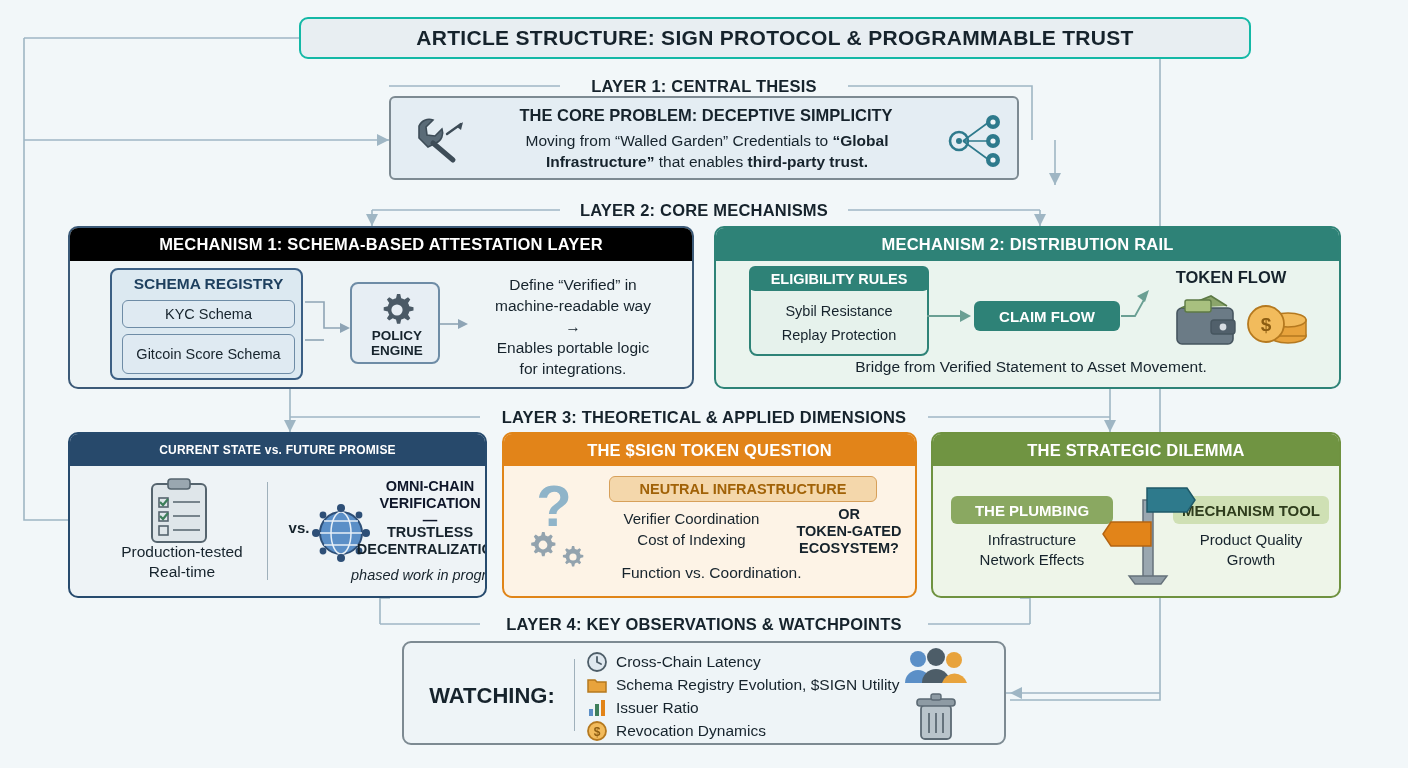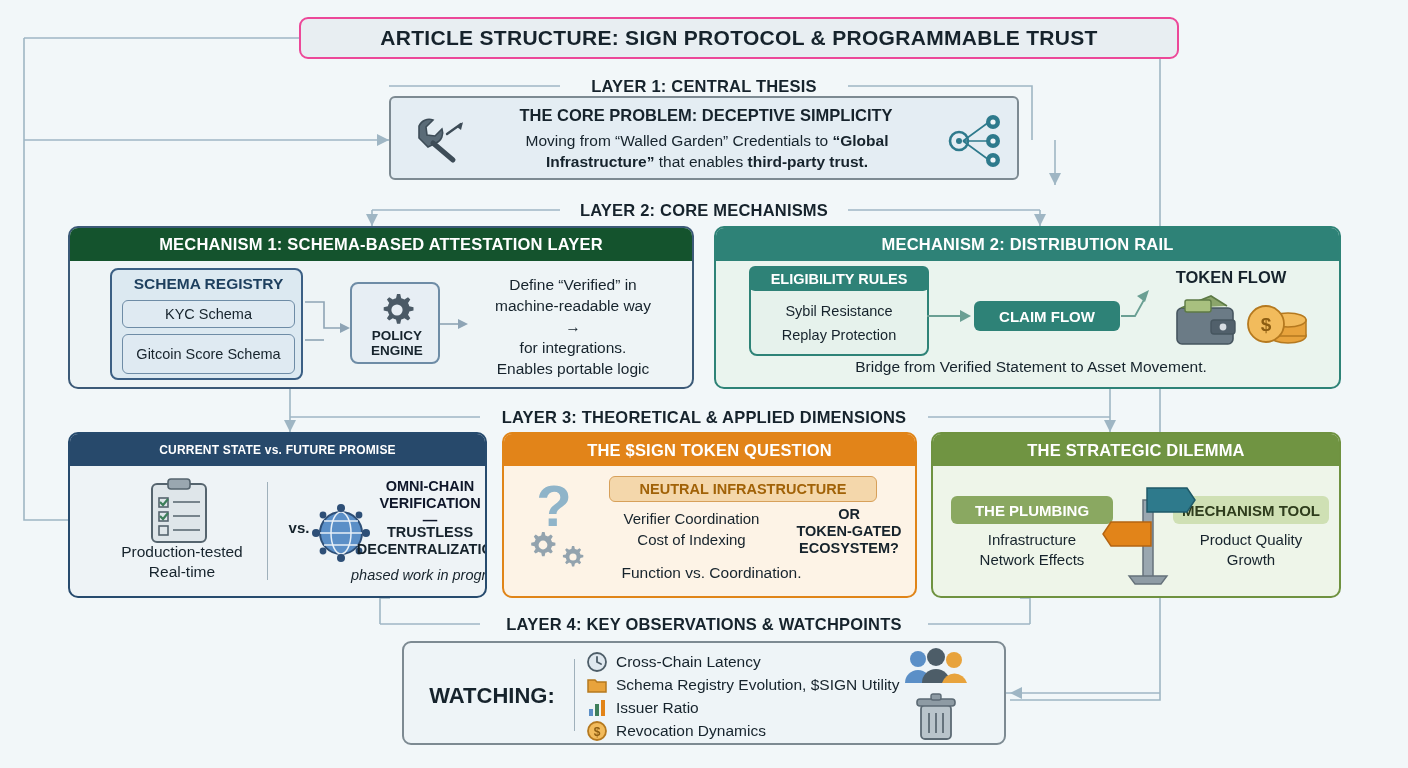--- a/index.html
+++ b/index.html
@@ -15,23 +15,23 @@
     position: relative;
     width: 1408px;
     height: 768px;
     background: #f2f7f9;
     overflow: hidden;
   }
   .abs { position: absolute; box-sizing: border-box; }
 
   
   #title-box {
-    left: 299px; top: 17px; width: 880px; height: 42px;
+    left: 299px; top: 17px; width: 952px; height: 42px;
     background: #e8eef2;
-    border: 2px solid #ec4899;
+    border: 2px solid #14b8a6;
     border-radius: 9px;
     display: flex; align-items: center; justify-content: center;
     color: #16232c;
     font-size: 21px; font-weight: bold; letter-spacing: .3px;
   }
 
   
   .layer-caption {
     color: #16232c;
     font-size: 16.5px;
@@ -74,21 +74,21 @@
 
   
   #mech1 {
     left: 68px; top: 226px; width: 626px; height: 163px;
     background: #eef4f6;
     border: 2px solid #3c5a78;
     border-radius: 10px;
     overflow: hidden;
   }
   #mech1-header {
-    background: #14532d; height: 33px; font-size: 16.5px;
+    background: #000000; height: 33px; font-size: 16.5px;
   }
   #schema-registry {
     left: 40px; top: 40px; width: 193px; height: 112px;
     background: #dce9f1;
     border: 2px solid #3b5f84;
     border-radius: 8px;
   }
   #schema-registry-title {
     left: 0; top: 5px; width: 193px; text-align: center;
     color: #1d3f5e; font-size: 15.5px; font-weight: bold;
@@ -383,22 +383,22 @@
       <div class="abs" id="policy-engine-label">
         <div>POLICY</div>
         <div>ENGINE</div>
       </div>
     </div>
 
     <div class="abs" id="mech1-desc">
       <div>Define “Verified” in</div>
       <div>machine-readable way</div>
       <div>→</div>
+      <div>Enables portable logic</div>
       <div>for integrations.</div>
-      <div>Enables portable logic</div>
     </div>
 
     <svg class="abs" style="left:230px; top:40px;" width="175" height="115" viewBox="0 0 175 115">
       <g fill="none" stroke="#8ea4b5" stroke-width="1.6">
         <path d="M5 34 H24 V60 H44"></path>
         <path d="M5 72 H24"></path>
         <path d="M140 56 H162"></path>
       </g>
       <g fill="#8ea4b5">
         <polygon points="50,60 40,55 40,65"></polygon>

